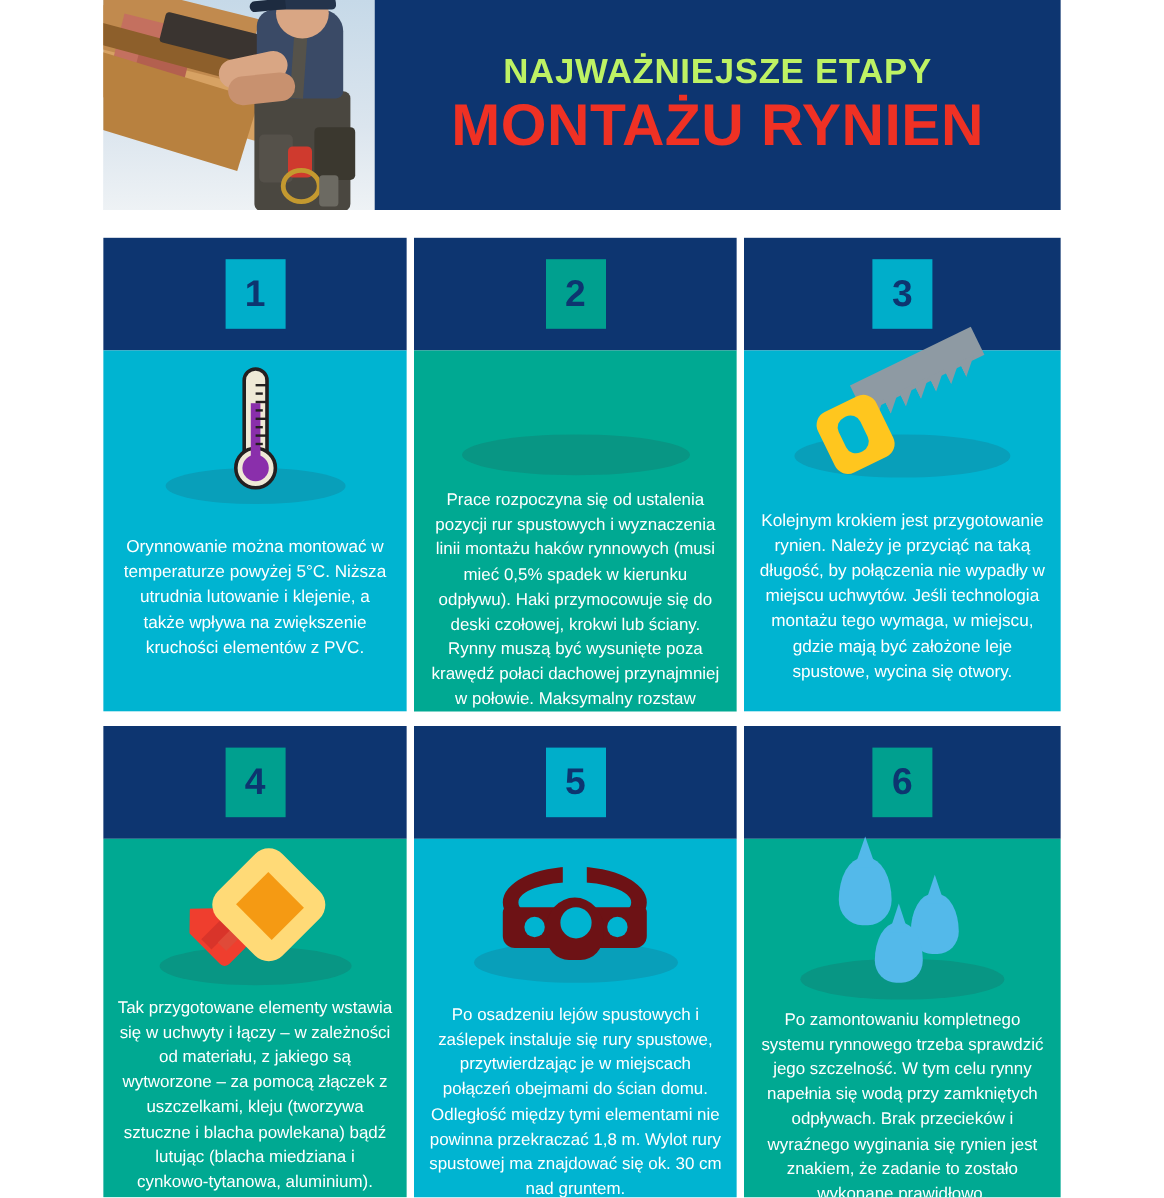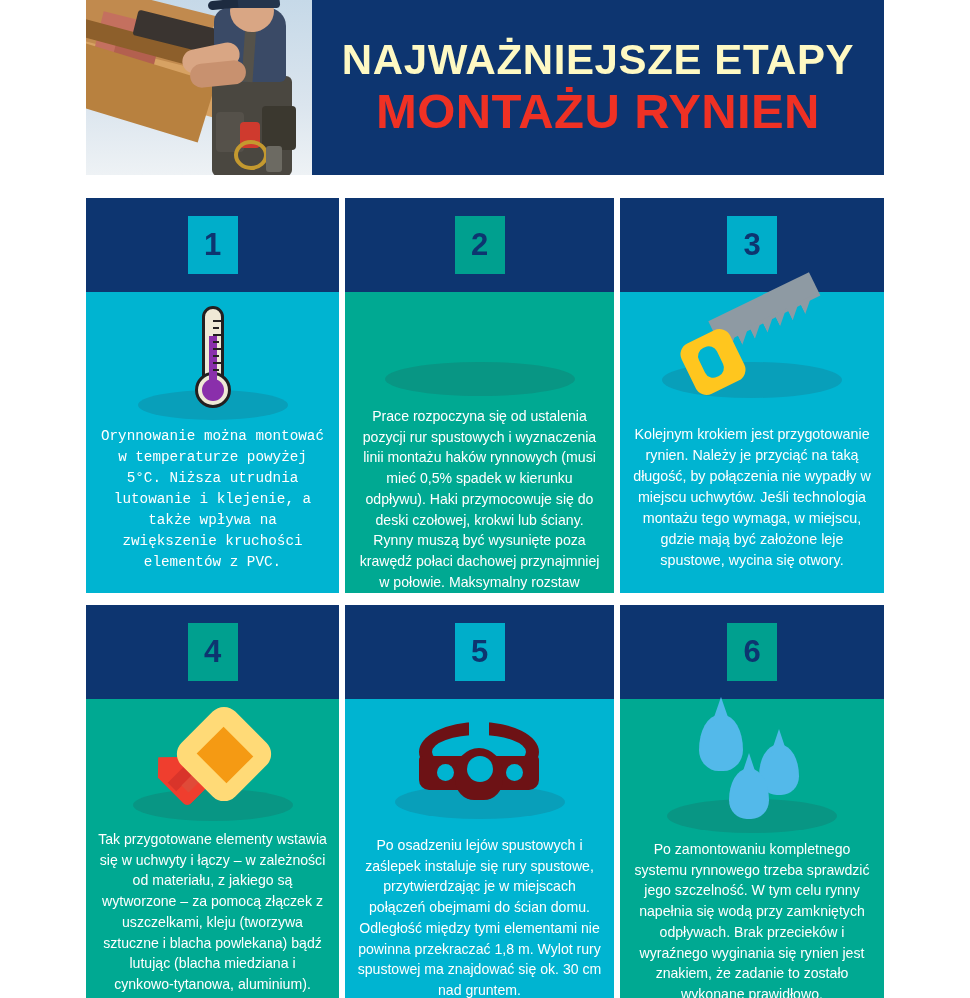--- a/index.html
+++ b/index.html
@@ -49,22 +49,22 @@
   .ph-tapebelt{ position:absolute; left:148px; top:140px; width:34px; height:30px; border:4px solid #c4992f; border-radius:50%; background:transparent; }
   .ph-knife { position:absolute; left:180px; top:146px; width:16px; height:26px; background:#6c6a62; border-radius:3px; }
 
   .header-band {
     flex: 1 1 auto; height: 175px;
     background: #0d3570;
     display: flex; flex-direction: column;
     align-items: center; justify-content: center;
   }
   .title-line1 {
-    color: #fef9c3;
-    font-size: 42px; font-weight: 700;
+    color: #bef264;
+    font-size: 29px; font-weight: 700;
     letter-spacing: 0.6px;
     line-height: 1.0;
     margin-bottom: 6px;
     white-space: nowrap;
     font-family: "Liberation Sans", "DejaVu Sans", sans-serif;
   }
   .title-line2 {
     color: #ef3124;
     font-size: 49px; font-weight: 700;
     letter-spacing: 0.4px;
@@ -160,21 +160,21 @@
   }
   .th-merc-col {
     position: absolute; left: 16px; top: 30px;
     width: 8px; height: 54px;
     background: #8a2fab;
   }
   .th-ticks { position:absolute; left: 20px; top: 14px; width: 10px; height: 58px; }
   .th-ticks i { display:block; height:2px; background:#231f20; margin-bottom:5px; }
   .th-ticks i:nth-child(odd){ width:9px; }
   .th-ticks i:nth-child(even){ width:6px; }
-  .c1-text { margin-top: 0; font-family: Liberation Mono, monospace; }
+  .c1-text { margin-top: 20px; }
 
   
   .c2-icon-zone { height: 110px; margin-top: 2px; }
   .c2-shadow { width: 190px; height: 34px; bottom: 8px; }
   .pct-value {
     position: relative;
     color: #262a33;
     font-size: 57px; font-weight: 700;
     letter-spacing: -1px;
     line-height: 1;

